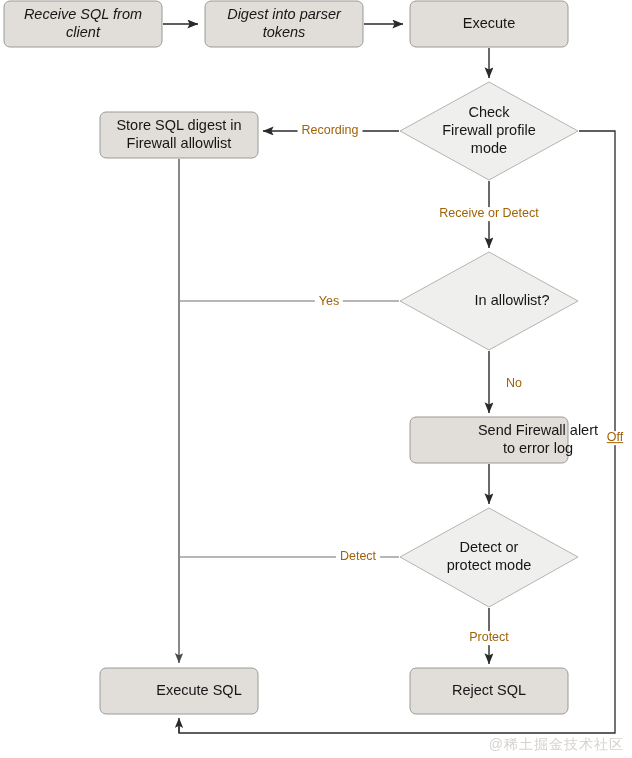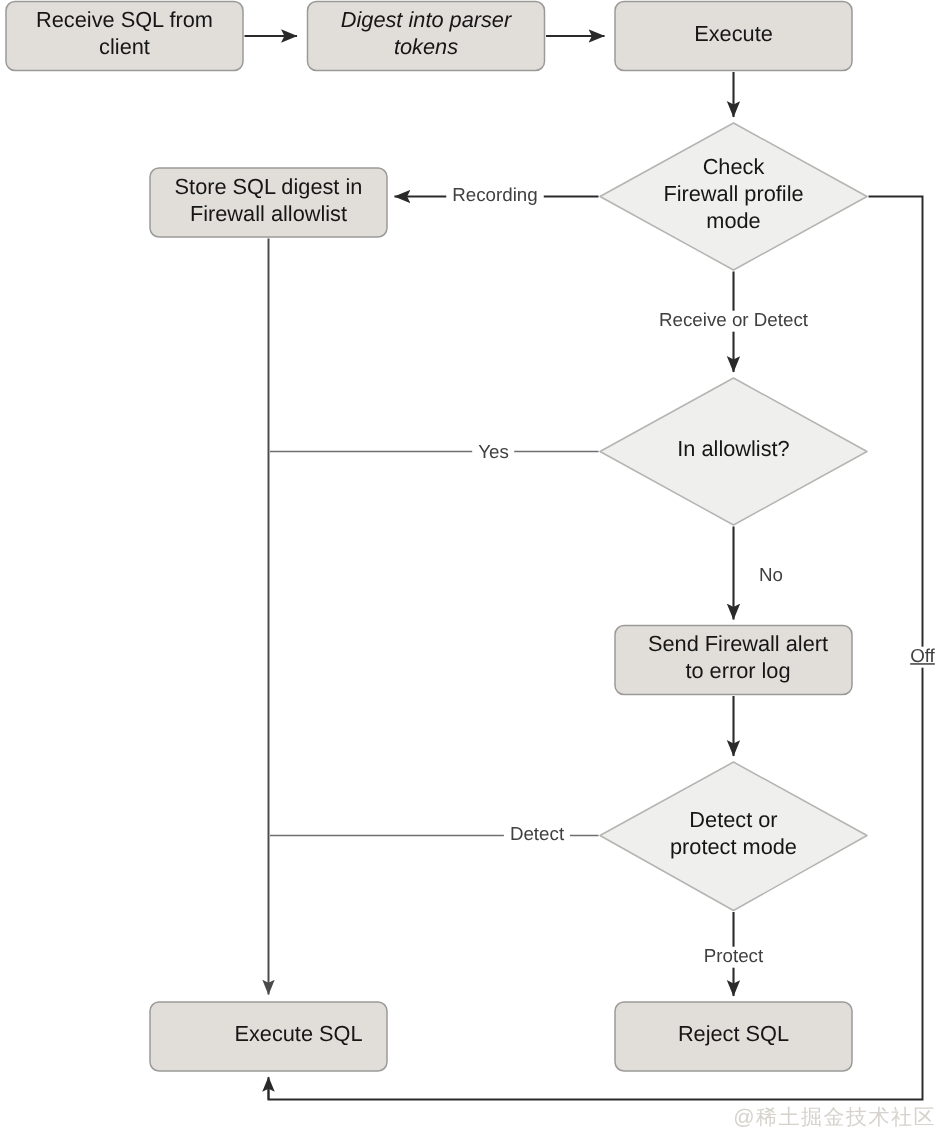--- a/index.html
+++ b/index.html
@@ -32,21 +32,21 @@
     text-align: center;
     font-size: 14.5px;
     color: #161616;
     line-height: 1.22;
     pointer-events: none;
     white-space: pre-line;
   }
   .edge-label {
     position: absolute;
     font-size: 12.5px;
-    color: #404040;
+    color: #a16207;
     background: #ffffff;
     padding: 0 4px;
     white-space: nowrap;
     line-height: 1.1;
   }
   .edge-label.centered {
     transform: translate(-50%, -50%);
   }
   .watermark {
     position: absolute;
@@ -127,38 +127,38 @@
 
     <line x1="489" y1="351" x2="489" y2="413" stroke="#2a2a2a" stroke-width="1.4" marker-end="url(#arrow-dark)"></line>
 
     <line x1="489" y1="464" x2="489" y2="504" stroke="#2a2a2a" stroke-width="1.4" marker-end="url(#arrow-dark)"></line>
 
     <line x1="399" y1="557" x2="180" y2="557" stroke="#6f6f6f" stroke-width="1.1"></line>
 
     <line x1="489" y1="608" x2="489" y2="664" stroke="#2a2a2a" stroke-width="1.4" marker-end="url(#arrow-dark)"></line>
   </svg>
 
-  <div class="node-label" style="left:4px; top:1px; width:158px; height:46px;">Receive SQL from
+  <div class="node-label" style="left:4px; top:1px; width:158px; height:46px;font-style:italic;">Receive SQL from
 client</div>
 
   <div class="node-label" style="left:205px; top:1px; width:158px; height:46px;font-style:italic;">Digest into parser
 tokens</div>
 
   <div class="node-label" style="left:410px; top:1px; width:158px; height:46px;">Execute</div>
 
   <div class="node-label" style="left:412px; top:84px; width:154px; height:94px;">Check
 Firewall profile
 mode</div>
 
   <div class="node-label" style="left:100px; top:112px; width:158px; height:46px;">Store SQL digest in
 Firewall allowlist</div>
 
-  <div class="node-label" style="left:412px; top:254px; width:154px; height:94px;text-align:right;">In allowlist?</div>
+  <div class="node-label" style="left:435px; top:254px; width:154px; height:94px;text-align:right;">In allowlist?</div>
 
-  <div class="node-label" style="left:410px; top:417px; width:164px; height:46px;">Send Firewall alert
+  <div class="node-label" style="left:410px; top:417px; width:164px; height:46px;padding-left:46px;">Send Firewall alert
 to error log</div>
 
   <div class="node-label" style="left:412px; top:510px; width:154px; height:94px;">Detect or
 protect mode</div>
 
   <div class="node-label" style="left:100px; top:668px; width:158px; height:46px;padding-left:20px;">Execute SQL</div>
 
   <div class="node-label" style="left:410px; top:668px; width:158px; height:46px;">Reject SQL</div>
 
   <div class="edge-label centered" style="left:330px; top:131px;">Recording</div>

